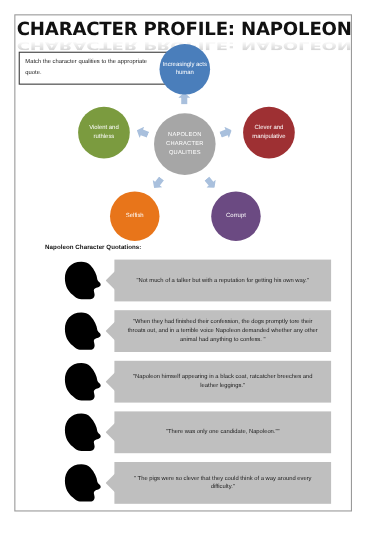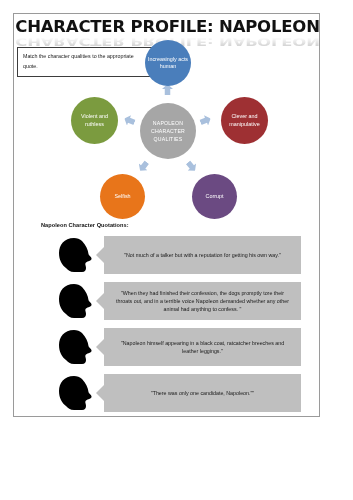--- a/index.html
+++ b/index.html
@@ -14,21 +14,21 @@
     overflow: hidden;
     position: relative;
   }
 
   
   #page-sheet {
     position: absolute;
     left: 13px;
     top: 13px;
     width: 307px;
-    height: 404px;
+    height: 452px;
     background: #ffffff;
     border: 1px solid #9a9a9a;
     box-sizing: border-box;
     overflow: hidden;
   }
 
   
   #title-wrap {
     position: absolute;
     left: 0;

